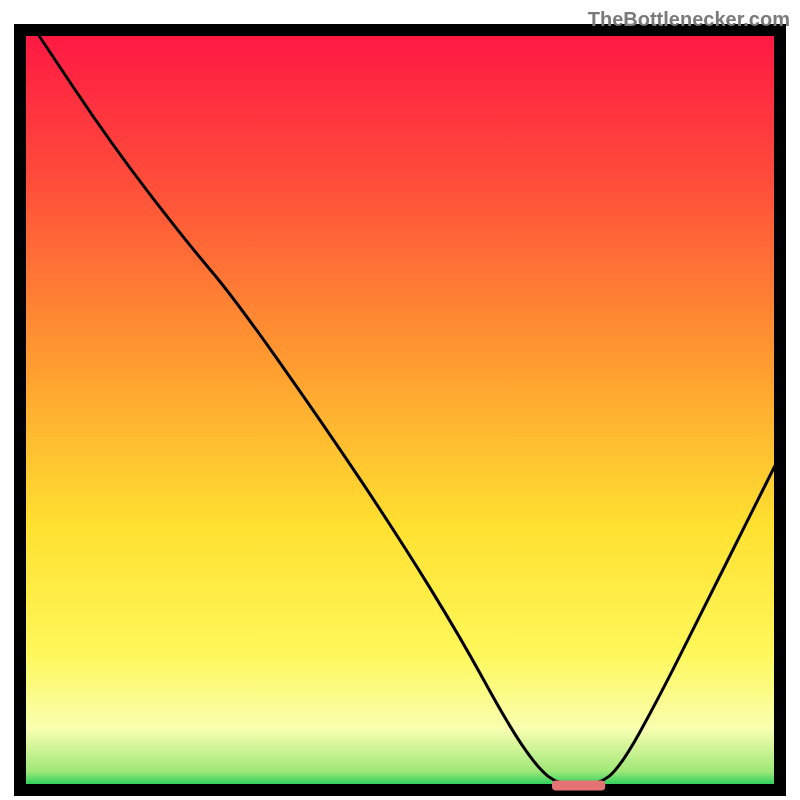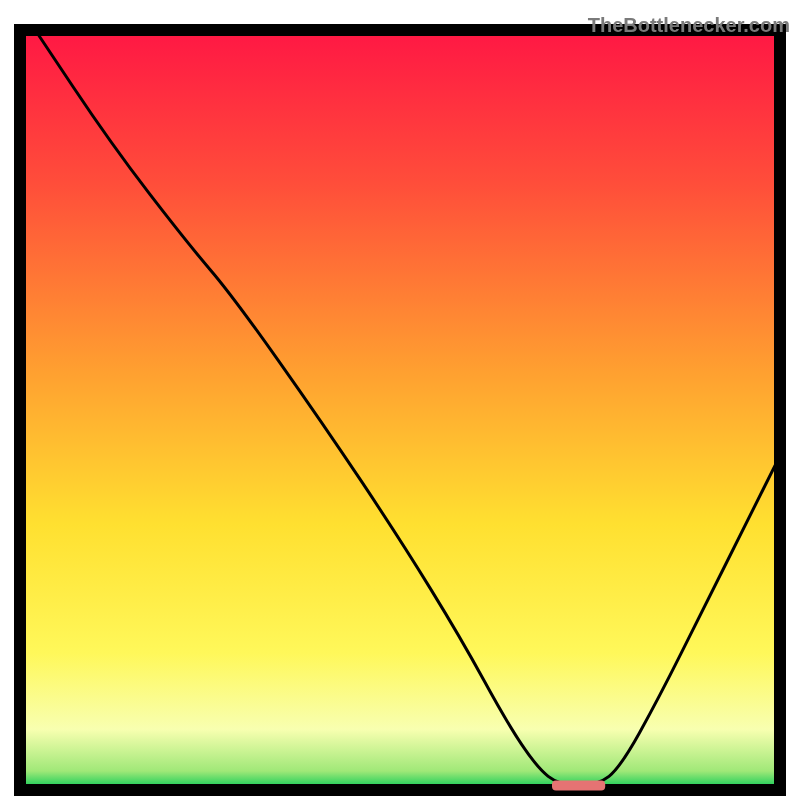--- a/index.html
+++ b/index.html
@@ -10,21 +10,21 @@
     background: #fff;
     font-family: Arial, sans-serif;
   }
   .container {
     width: 800px;
     height: 800px;
     position: relative;
   }
   .attribution {
     position: absolute;
-    top: 14px;
+    top: 8px;
     right: 10px;
     font-size: 20px;
     color: #7a7a7a;
     font-weight: bold;
     letter-spacing: 0px;
   }
   svg {
     display: block;
   }
 </style>

